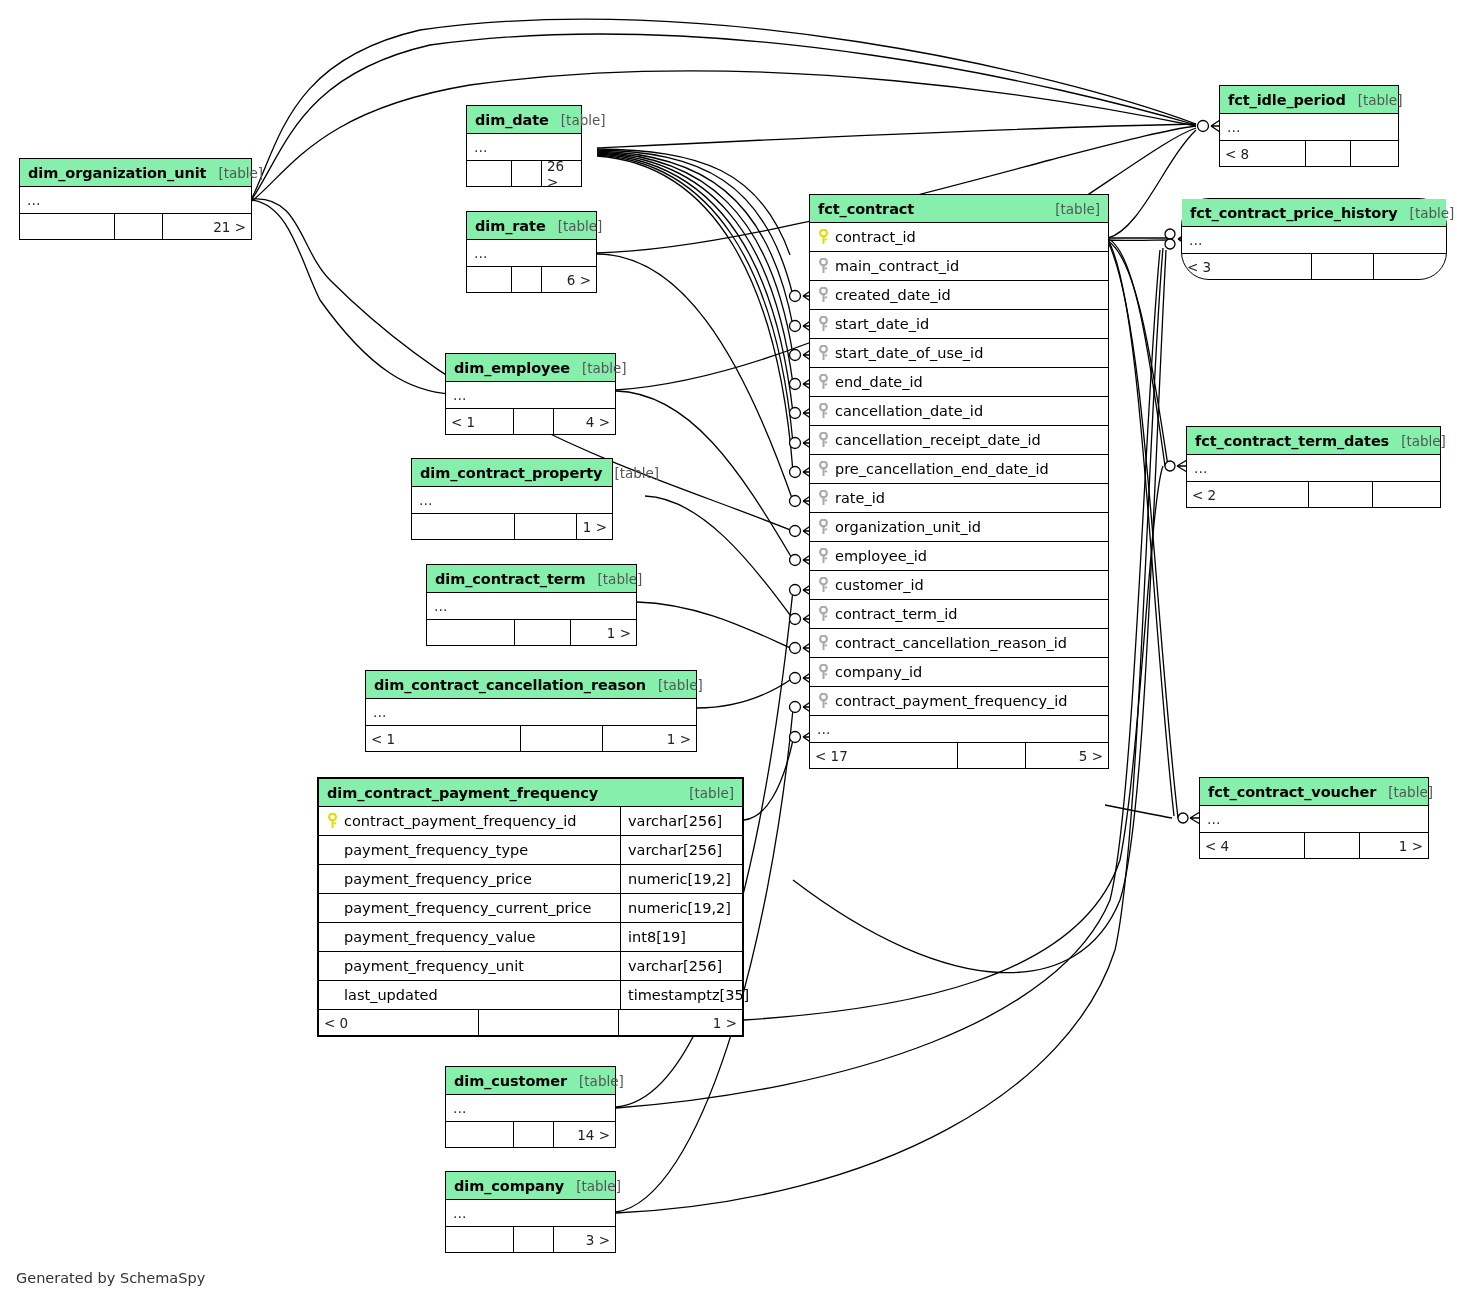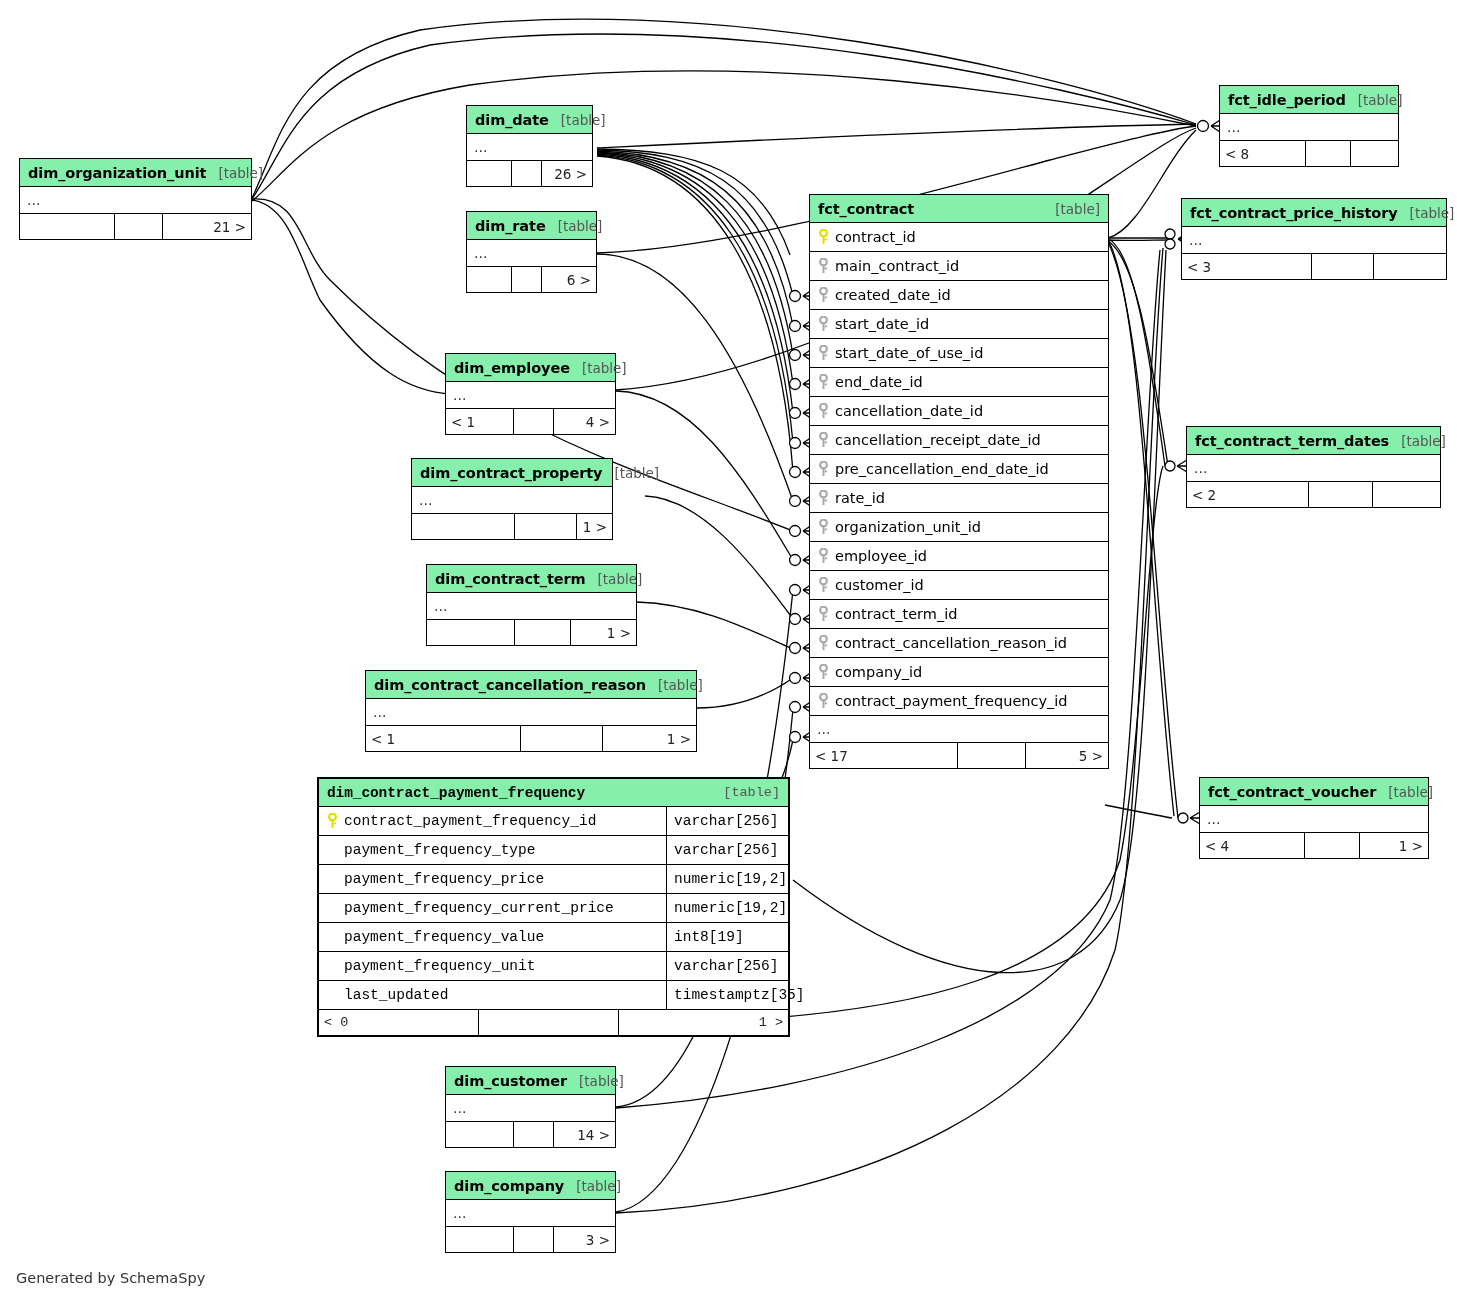--- a/index.html
+++ b/index.html
@@ -211,21 +211,21 @@
       <span class="tkind">[table]</span>
     </div>
     <div class="dots">...</div>
     <div class="foot">
       <div class="fl" style="width:95px"></div>
       <div class="fm" style="width:48px"></div>
       <div class="fr">21 &gt;</div>
     </div>
   </div>
 
-  <div class="tbl" id="t-dim_date" style="left:466px;top:105px;width:127px;">
+  <div class="tbl" id="t-dim_date" style="left:466px;top:105px;width:116px;">
     <div class="hdr">
       <span class="tname">dim_date</span>
       <span class="tkind">[table]</span>
     </div>
     <div class="dots">...</div>
     <div class="foot">
       <div class="fl" style="width:45px"></div>
       <div class="fm" style="width:30px"></div>
       <div class="fr">26 &gt;</div>
     </div>
@@ -289,21 +289,21 @@
       <span class="tkind">[table]</span>
     </div>
     <div class="dots">...</div>
     <div class="foot">
       <div class="fl" style="width:155px">&lt; 1</div>
       <div class="fm" style="width:82px"></div>
       <div class="fr">1 &gt;</div>
     </div>
   </div>
 
-  <div class="tbl" id="t-dim_contract_payment_frequency" style="left:317px;top:777px;width:473px;border-width:2.2px;font-family:Liberation Mono, monospace;">
+  <div class="tbl" id="t-dim_contract_payment_frequency" style="left:317px;top:777px;width:427px;border-width:2.2px;">
     <div class="hdr">
       <span class="tname">dim_contract_payment_frequency</span>
       <span class="tkind">[table]</span>
     </div>
 
     <div class="row">
       <span class="colname">
         <svg class="keyicon" viewBox="0 0 11 16">
           <circle cx="5.5" cy="4" r="3.4" fill="none" stroke="#dede00" stroke-width="2.1"></circle>
           <rect x="4.5" y="6.5" width="2" height="8.5" fill="#dede00"></rect>
@@ -604,21 +604,21 @@
       <span class="tkind">[table]</span>
     </div>
     <div class="dots">...</div>
     <div class="foot">
       <div class="fl" style="width:86px">&lt; 8</div>
       <div class="fm" style="width:45px"></div>
       <div class="fr"></div>
     </div>
   </div>
 
-  <div class="tbl" id="t-fct_contract_price_history" style="left:1181px;top:198px;width:266px;">
+  <div class="tbl" id="t-fct_contract_price_history" style="left:1181px;top:198px;width:266px;border-radius:28px;">
     <div class="hdr">
       <span class="tname">fct_contract_price_history</span>
       <span class="tkind">[table]</span>
     </div>
     <div class="dots">...</div>
     <div class="foot">
       <div class="fl" style="width:130px">&lt; 3</div>
       <div class="fm" style="width:62px"></div>
       <div class="fr"></div>
     </div>

